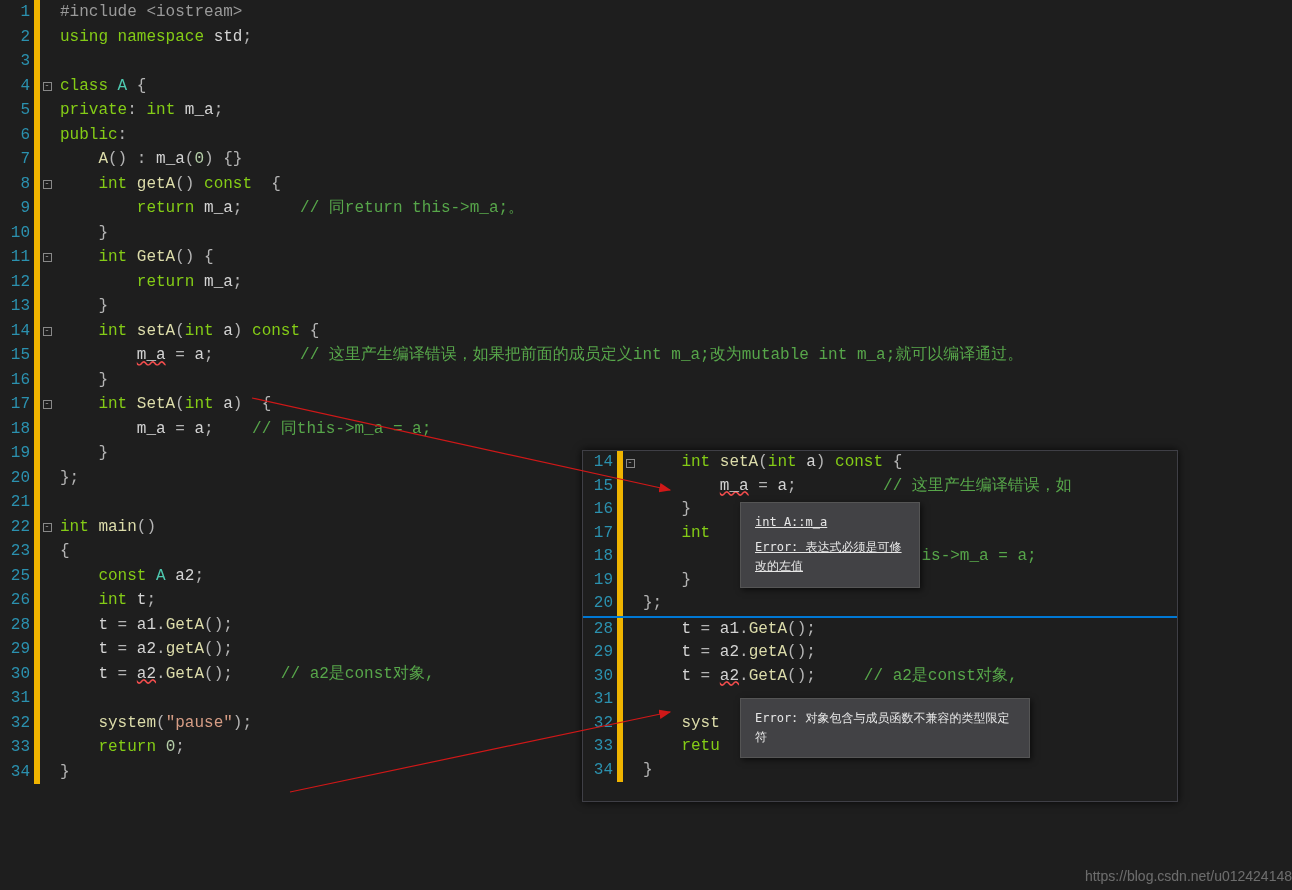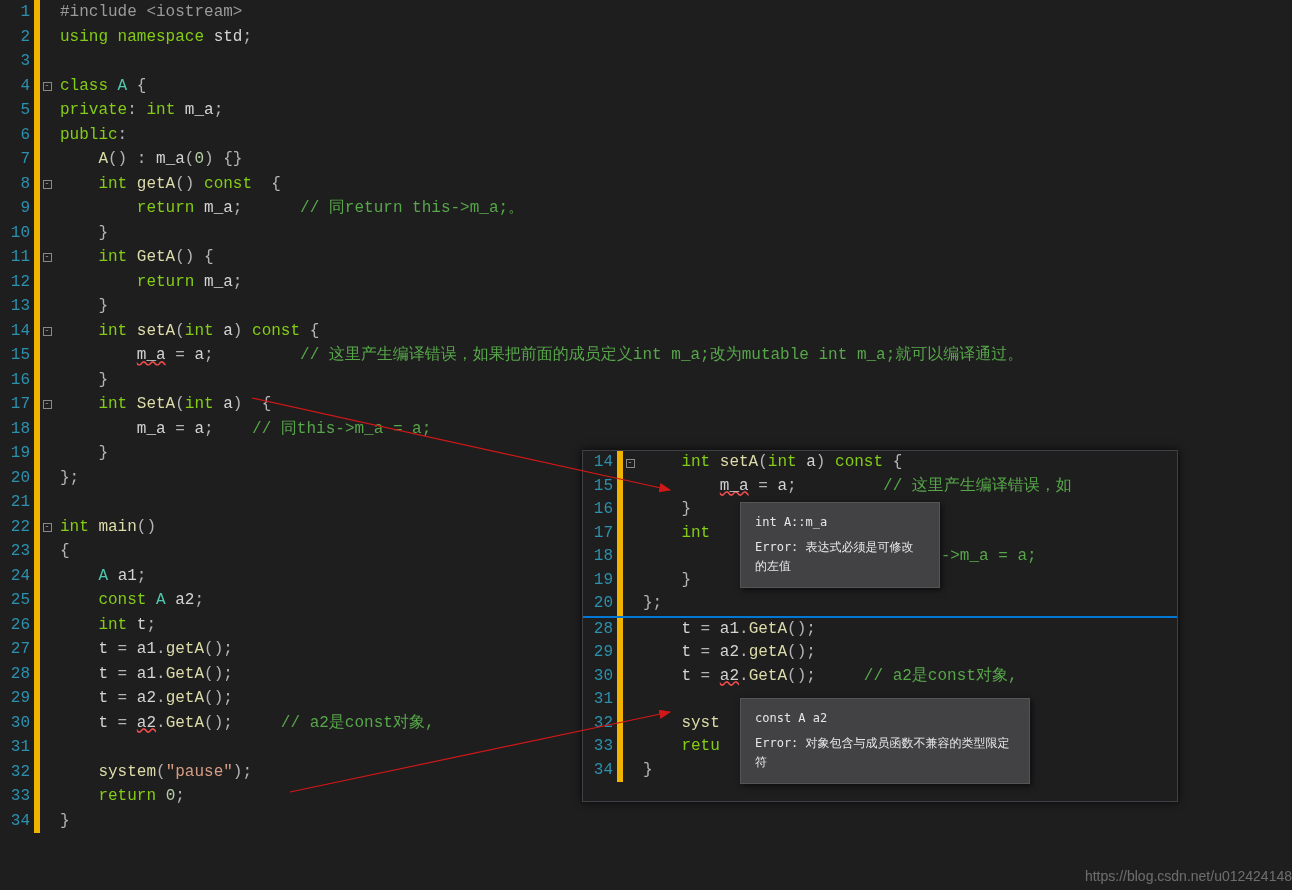--- a/index.html
+++ b/index.html
@@ -266,42 +266,30 @@
         <div class="fold"><span class="box">-</span></div>
         <div class="code"><span class="kw">int </span><span class="fn">main</span><span class="op">()</span></div>
       </div>
       <div class="line-row">
         <div class="ln">23</div>
         <div class="modbar"></div>
         <div class="fold"></div>
         <div class="code"><span class="op">{</span></div>
       </div>
       <div class="line-row">
-        <div class="ln">24</div>
-        <div class="modbar"></div>
-        <div class="fold"></div>
-        <div class="code"><span class="op">    </span><span class="ty">A</span><span class="op"> </span><span class="id">a1</span><span class="op">;</span></div>
-      </div>
-      <div class="line-row">
         <div class="ln">25</div>
         <div class="modbar"></div>
         <div class="fold"></div>
         <div class="code"><span class="op">    </span><span class="kw">const </span><span class="ty">A</span><span class="op"> </span><span class="id">a2</span><span class="op">;</span></div>
       </div>
       <div class="line-row">
         <div class="ln">26</div>
         <div class="modbar"></div>
         <div class="fold"></div>
         <div class="code"><span class="op">    </span><span class="kw">int </span><span class="id">t</span><span class="op">;</span></div>
-      </div>
-      <div class="line-row">
-        <div class="ln">27</div>
-        <div class="modbar"></div>
-        <div class="fold"></div>
-        <div class="code"><span class="op">    </span><span class="id">t</span><span class="op"> = </span><span class="id">a1</span><span class="op">.</span><span class="fn">getA</span><span class="op">();</span></div>
       </div>
       <div class="line-row">
         <div class="ln">28</div>
         <div class="modbar"></div>
         <div class="fold"></div>
         <div class="code"><span class="op">    </span><span class="id">t</span><span class="op"> = </span><span class="id">a1</span><span class="op">.</span><span class="fn">GetA</span><span class="op">();</span></div>
       </div>
       <div class="line-row">
         <div class="ln">29</div>
         <div class="modbar"></div>
@@ -426,27 +414,26 @@
       </div>
       <div class="line-row">
         <div class="ln">34</div>
         <div class="modbar"></div>
         <div class="fold"></div>
         <div class="code"><span class="op">}</span></div>
       </div>
     </div>
 </div>
 
-<div class="tooltip" style="left:740px; top:502px; width:200px;">
+<div class="tooltip" style="left:740px; top:502px; width:180px;text-decoration:underline;">
   <div class="sig">int A::m_a</div>
   <div class="err">Error: 表达式必须是可修改的左值</div>
 </div>
 
 <div class="tooltip" style="left:740px; top:698px; width:290px;">
-  <div class="sig">const A a2</div>
   <div class="err">Error: 对象包含与成员函数不兼容的类型限定符</div>
 </div>
 
 <svg class="overlay">
   <defs>
     <marker id="arrowhead" markerWidth="10" markerHeight="8" refX="9" refY="4" orient="auto">
       <polygon points="0 0, 10 4, 0 8" fill="#d01818"></polygon>
     </marker>
   </defs>
   <line x1="252" y1="398" x2="670" y2="490" stroke="#d01818" stroke-width="1.2" marker-end="url(#arrowhead)"></line>

